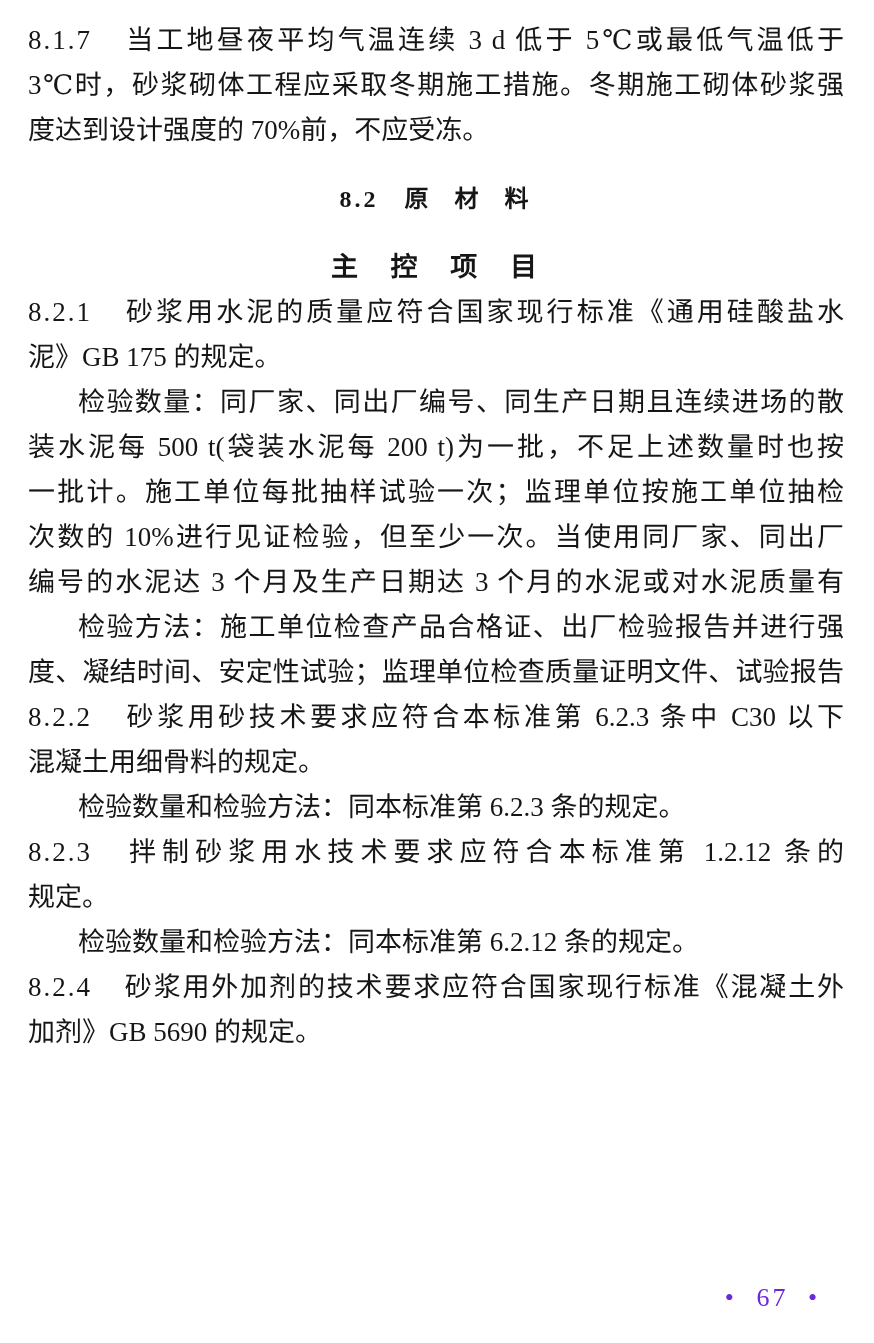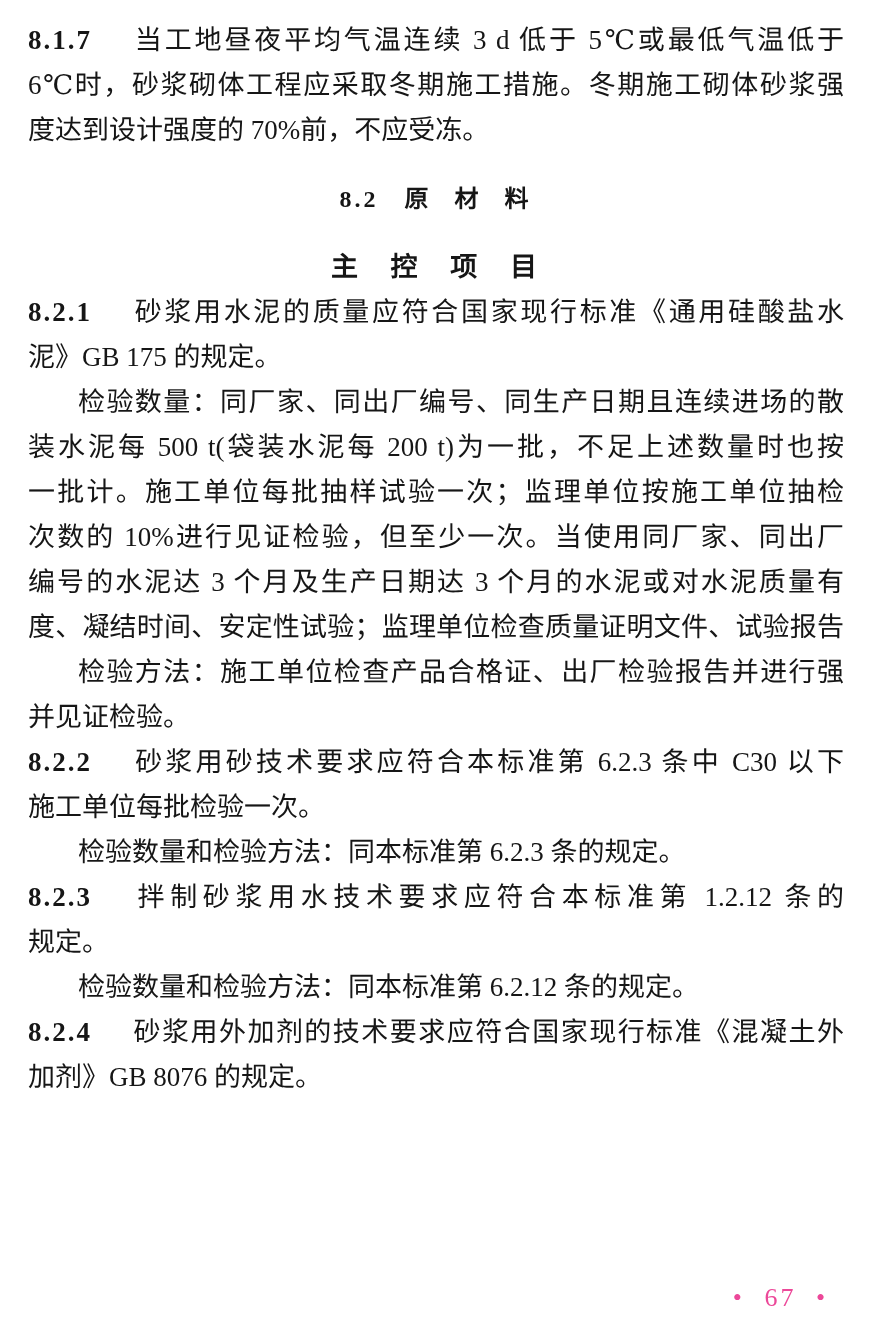--- a/index.html
+++ b/index.html
@@ -20,23 +20,23 @@
     margin: 0;
     height: 45px;
     line-height: 45px;
     text-align: justify;
     text-align-last: left;
     overflow: hidden;
   }
   p.j { text-align-last: justify; }
   p.indent { text-indent: 50px; }
   .cnum {
-    font-weight: bold;
+    font-weight: normal;
     letter-spacing: 2px;
-    margin-right: 40px;
+    margin-right: 31px;
     white-space: nowrap;
   }
   h1.heading {
     margin: 24px 0 0 0;
     height: 45px;
     line-height: 45px;
     text-align: center;
     font-size: 24px;
     font-weight: bold;
   }
@@ -48,35 +48,35 @@
     line-height: 45px;
     text-align: center;
     font-size: 27px;
     font-weight: bold;
     letter-spacing: 4px;
     word-spacing: 18px;
   }
   .pagenum {
     position: absolute;
     top: 1283px;
-    right: 46px;
+    right: 54px;
     font-size: 26px;
     letter-spacing: 3px;
     word-spacing: 10px;
-    color: #ec4899;
+    color: #6d28d9;
   }
 </style>
 </head>
 <body>
 
 <main class="page">
 
   <section>
     <p class="line j"><b class="cnum">8.1.7</b><span>当工地昼夜平均气温连续 3 d 低于 5℃或最低气温低于</span></p>
-    <p class="line j">6℃时，砂浆砌体工程应采取冬期施工措施。冬期施工砌体砂浆强</p>
+    <p class="line j">3℃时，砂浆砌体工程应采取冬期施工措施。冬期施工砌体砂浆强</p>
     <p class="line">度达到设计强度的 70%前，不应受冻。</p>
   </section>
 
   <h1 class="heading"><span class="hnum">8.2</span><span class="htitle">原 材 料</span></h1>
 
   <h2 class="subheading">主 控 项 目</h2>
 
   <section>
     <p class="line j"><b class="cnum">8.2.1</b><span>砂浆用水泥的质量应符合国家现行标准《通用硅酸盐水</span></p>
     <p class="line">泥》GB 175 的规定。</p>
@@ -84,44 +84,43 @@
 
   <section>
     <p class="line j indent">检验数量：同厂家、同出厂编号、同生产日期且连续进场的散</p>
     <p class="line j">装水泥每 500 t(袋装水泥每 200 t)为一批，不足上述数量时也按</p>
     <p class="line j">一批计。施工单位每批抽样试验一次；监理单位按施工单位抽检</p>
     <p class="line j">次数的 10%进行见证检验，但至少一次。当使用同厂家、同出厂</p>
     <p class="line j">编号的水泥达 3 个月及生产日期达 3 个月的水泥或对水泥质量有</p>
   </section>
 
   <section>
+    <p class="line j indent">检验方法：施工单位检查产品合格证、出厂检验报告并进行强</p>
     <p class="line j">度、凝结时间、安定性试验；监理单位检查质量证明文件、试验报告</p>
-    <p class="line j indent">检验方法：施工单位检查产品合格证、出厂检验报告并进行强</p>
-    <p class="line">并见证检验。</p>
   </section>
 
   <section>
     <p class="line j"><b class="cnum">8.2.2</b><span>砂浆用砂技术要求应符合本标准第 6.2.3 条中 C30 以下</span></p>
-    <p class="line">施工单位每批检验一次。</p>
+    <p class="line">混凝土用细骨料的规定。</p>
   </section>
 
   <section>
     <p class="line indent">检验数量和检验方法：同本标准第 6.2.3 条的规定。</p>
   </section>
 
   <section>
     <p class="line j"><b class="cnum">8.2.3</b><span>拌制砂浆用水技术要求应符合本标准第 1.2.12 条的</span></p>
     <p class="line">规定。</p>
   </section>
 
   <section>
     <p class="line indent">检验数量和检验方法：同本标准第 6.2.12 条的规定。</p>
   </section>
 
   <section>
     <p class="line j"><b class="cnum">8.2.4</b><span>砂浆用外加剂的技术要求应符合国家现行标准《混凝土外</span></p>
-    <p class="line">加剂》GB 8076 的规定。</p>
+    <p class="line">加剂》GB 5690 的规定。</p>
   </section>
 
 
   <div class="pagenum">• 67 •</div>
 
 </main>
 
 </body></html>

